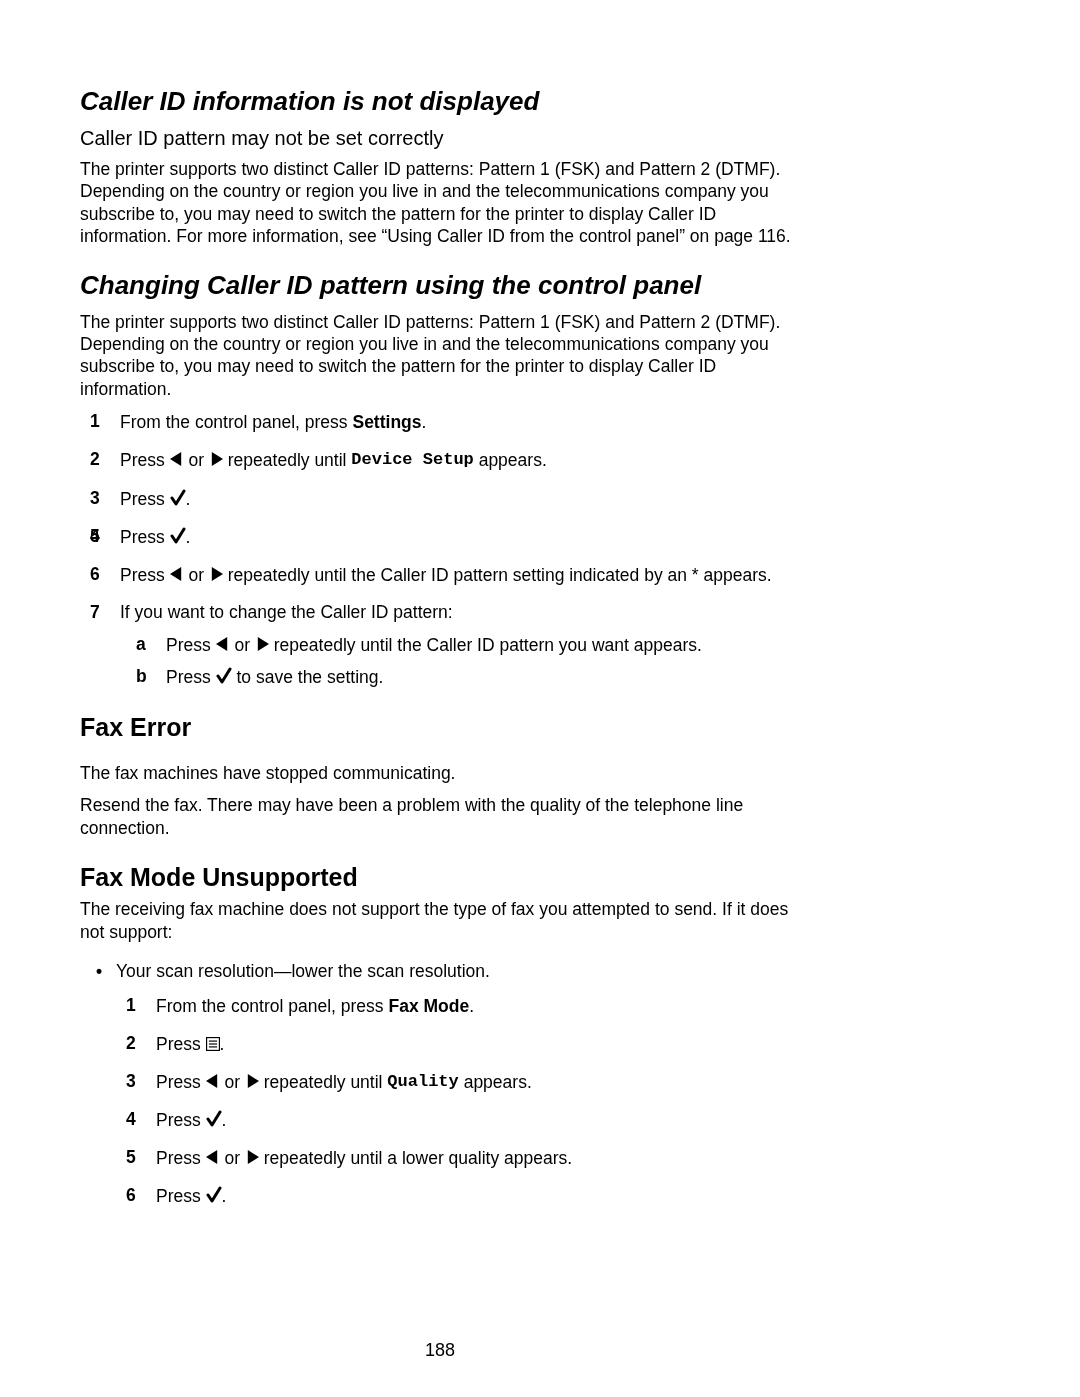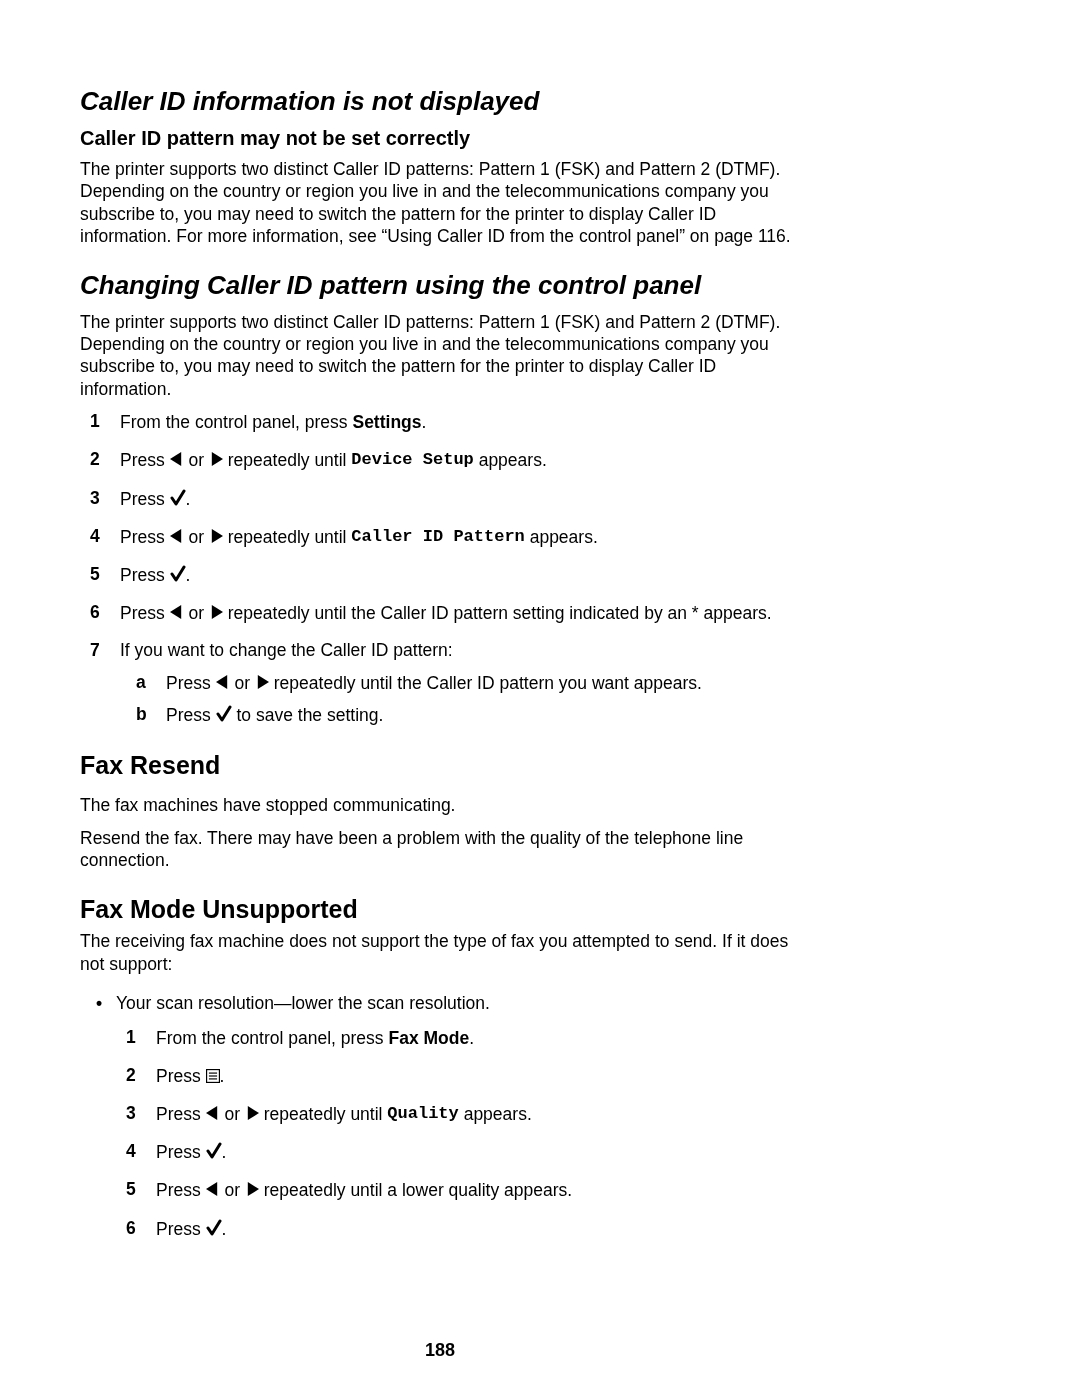--- a/index.html
+++ b/index.html
@@ -17,21 +17,21 @@
     position: relative;
   }
   h2.section-italic {
     font-size: 26px;
     font-style: italic;
     font-weight: bold;
     margin: 0 0 10px 0;
   }
   h3.subsection {
     font-size: 20px;
-    font-weight: bold;
+    font-weight: normal;
     margin: 6px 0 8px 0;
   }
   h2.section-bold {
     font-size: 25px;
     font-weight: bold;
     margin: 24px 0 6px 0;
   }
   p.body {
     font-size: 17.5px;
     line-height: 1.28;
@@ -121,21 +121,21 @@
   }
   .note-block .bold {
     font-weight: bold;
   }
   .page-number {
     position: absolute;
     bottom: 36px;
     left: 0;
     right: 0;
     text-align: center;
-    font-weight: bold;
+    font-weight: normal;
     font-size: 18px;
   }
   .step-line > * { vertical-align: middle; }
 </style>
 </head>
 <body>
 
 <div class="page">
 
   <h2 class="section-italic">Caller ID information is not displayed</h2>
@@ -168,33 +168,20 @@
     </li>
     <li><span class="num">3</span>
       <span class="step-line">
         <span>Press </span>
         <svg class="check" viewBox="0 0 16 18">
             <path d="M2 9 L6 15 L14 2" stroke="#000" stroke-width="3" fill="none" stroke-linecap="round" stroke-linejoin="round"></path>
           </svg><span>.</span>
       </span>
     </li>
     <li><span class="num">4</span>
-      <span class="step-line">
-        <span>Press </span>
-        <svg class="tri-left" viewBox="0 0 10 10">
-            <polygon points="8,0 8,10 0,5" fill="#000"></polygon>
-          </svg>
-        <span> or </span>
-        <svg class="tri-right" viewBox="0 0 10 10">
-            <polygon points="2,0 2,10 10,5" fill="#000"></polygon>
-          </svg>
-        <span> repeatedly until </span>
-        <span class="mono">Caller ID Pattern</span>
-        <span> appears.</span>
-      </span>
     </li>
     <li><span class="num">5</span>
       <span class="step-line">
         <span>Press </span>
         <svg class="check" viewBox="0 0 16 18">
             <path d="M2 9 L6 15 L14 2" stroke="#000" stroke-width="3" fill="none" stroke-linecap="round" stroke-linejoin="round"></path>
           </svg><span>.</span>
       </span>
     </li>
     <li><span class="num">6</span>
@@ -232,22 +219,22 @@
             <svg class="check" viewBox="0 0 16 18">
                 <path d="M2 9 L6 15 L14 2" stroke="#000" stroke-width="3" fill="none" stroke-linecap="round" stroke-linejoin="round"></path>
               </svg>
             <span> to save the setting.</span>
           </span>
         </li>
       </ol>
     </li>
   </ol>
 
-  <h2 class="section-bold">Fax Resend</h2>
-  <p class="body" style="margin-top:14px;">The fax machines have stopped communicating.</p>
+  <h2 class="section-bold">Fax Error</h2>
+  <p class="body" style="margin-top:20px;">The fax machines have stopped communicating.</p>
   <p class="body">Resend the fax. There may have been a problem with the quality of the telephone line connection.</p>
 
   <h2 class="section-bold">Fax Mode Unsupported</h2>
   <p class="body" style="margin-top:4px; margin-bottom:16px;">The receiving fax machine does not support the type of fax you attempted to send. If it does not support:</p>
 
   <ul class="bullets">
     <li>
       <span>Your scan resolution—lower the scan resolution.</span>
       <ol class="numbered">
         <li><span class="num">1</span>

